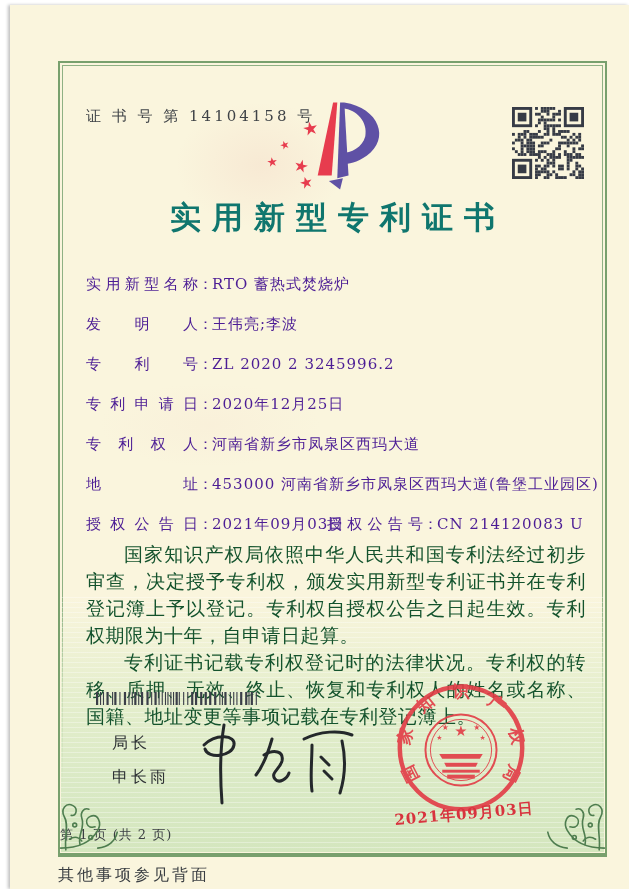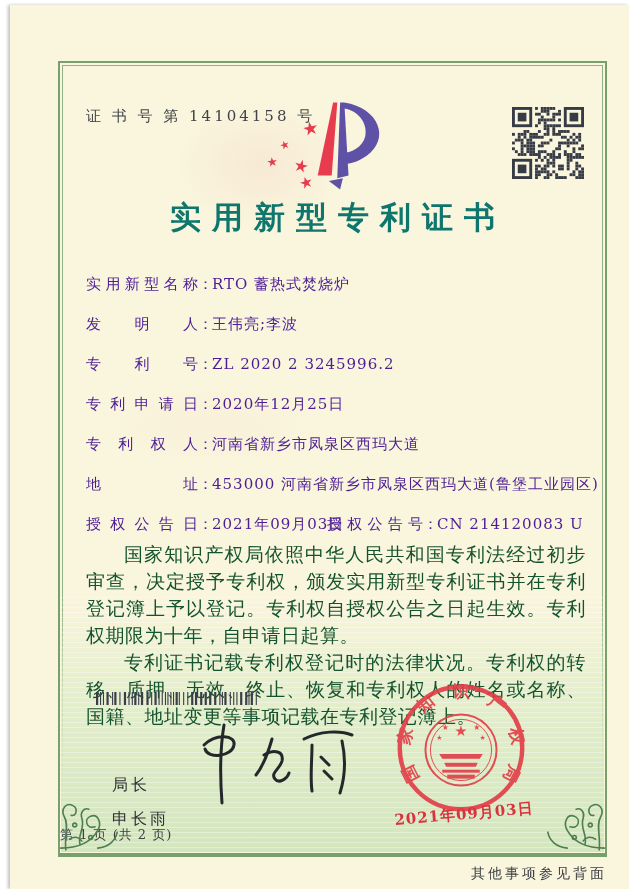--- a/index.html
+++ b/index.html
@@ -65,21 +65,21 @@
   .grant-col2 .flabel { width:96px; }
 
   .paras {
     position:absolute; left:26px; top:478px; width:500px;
     font-size:19px; line-height:27px; color:#14532d; text-align:justify;
   }
   .paras p { text-indent:2em; letter-spacing:.5px; }
 
   .barcode { position:absolute; left:36px; top:629px; width:162px; height:13px; }
 
-  .director { position:absolute; left:52px; top:712px; z-index:3;
+  .director { position:absolute; left:52px; top:670px; z-index:3;
     font-family:Liberation Serif, serif;
     font-size:16px; color:#2d3134; letter-spacing:3px; }
   .director div { margin-bottom:13px; }
 
   .signature { position:absolute; left:128px; top:652px; width:175px; height:92px; z-index:3; }
 
   .seal { position:absolute; left:322px; top:606px; width:158px; height:158px; z-index:4; opacity:.9; }
   .seal-date {
     position:absolute; left:324px; top:742px; width:160px; z-index:5;
     text-align:center; color:#d8333e; font-size:15px; font-weight:700;
@@ -90,21 +90,21 @@
   .flourish.fl-left { left:-3px; }
   .flourish.fl-right { right:-3px; transform:scaleX(-1); }
 
   .page-indicator {
     position:absolute; left:0; bottom:9px; width:100%; z-index:3;
     text-align:left; font-size:13px; color:#3b3f43; letter-spacing:1px;
   }
 
   .back-note {
     position:absolute; left:48px; top:860px; width:549px;
-    text-align:right; font-size:14px; color:#3a3e42; letter-spacing:3px;
+    text-align:left; font-size:16px; color:#3a3e42; letter-spacing:3px;
   }
 </style>
 </head>
 <body>
 
 <div class="paper">
   <div class="frame">
     <div class="frame-inner"></div>
     <div class="green-zone"></div>
 

